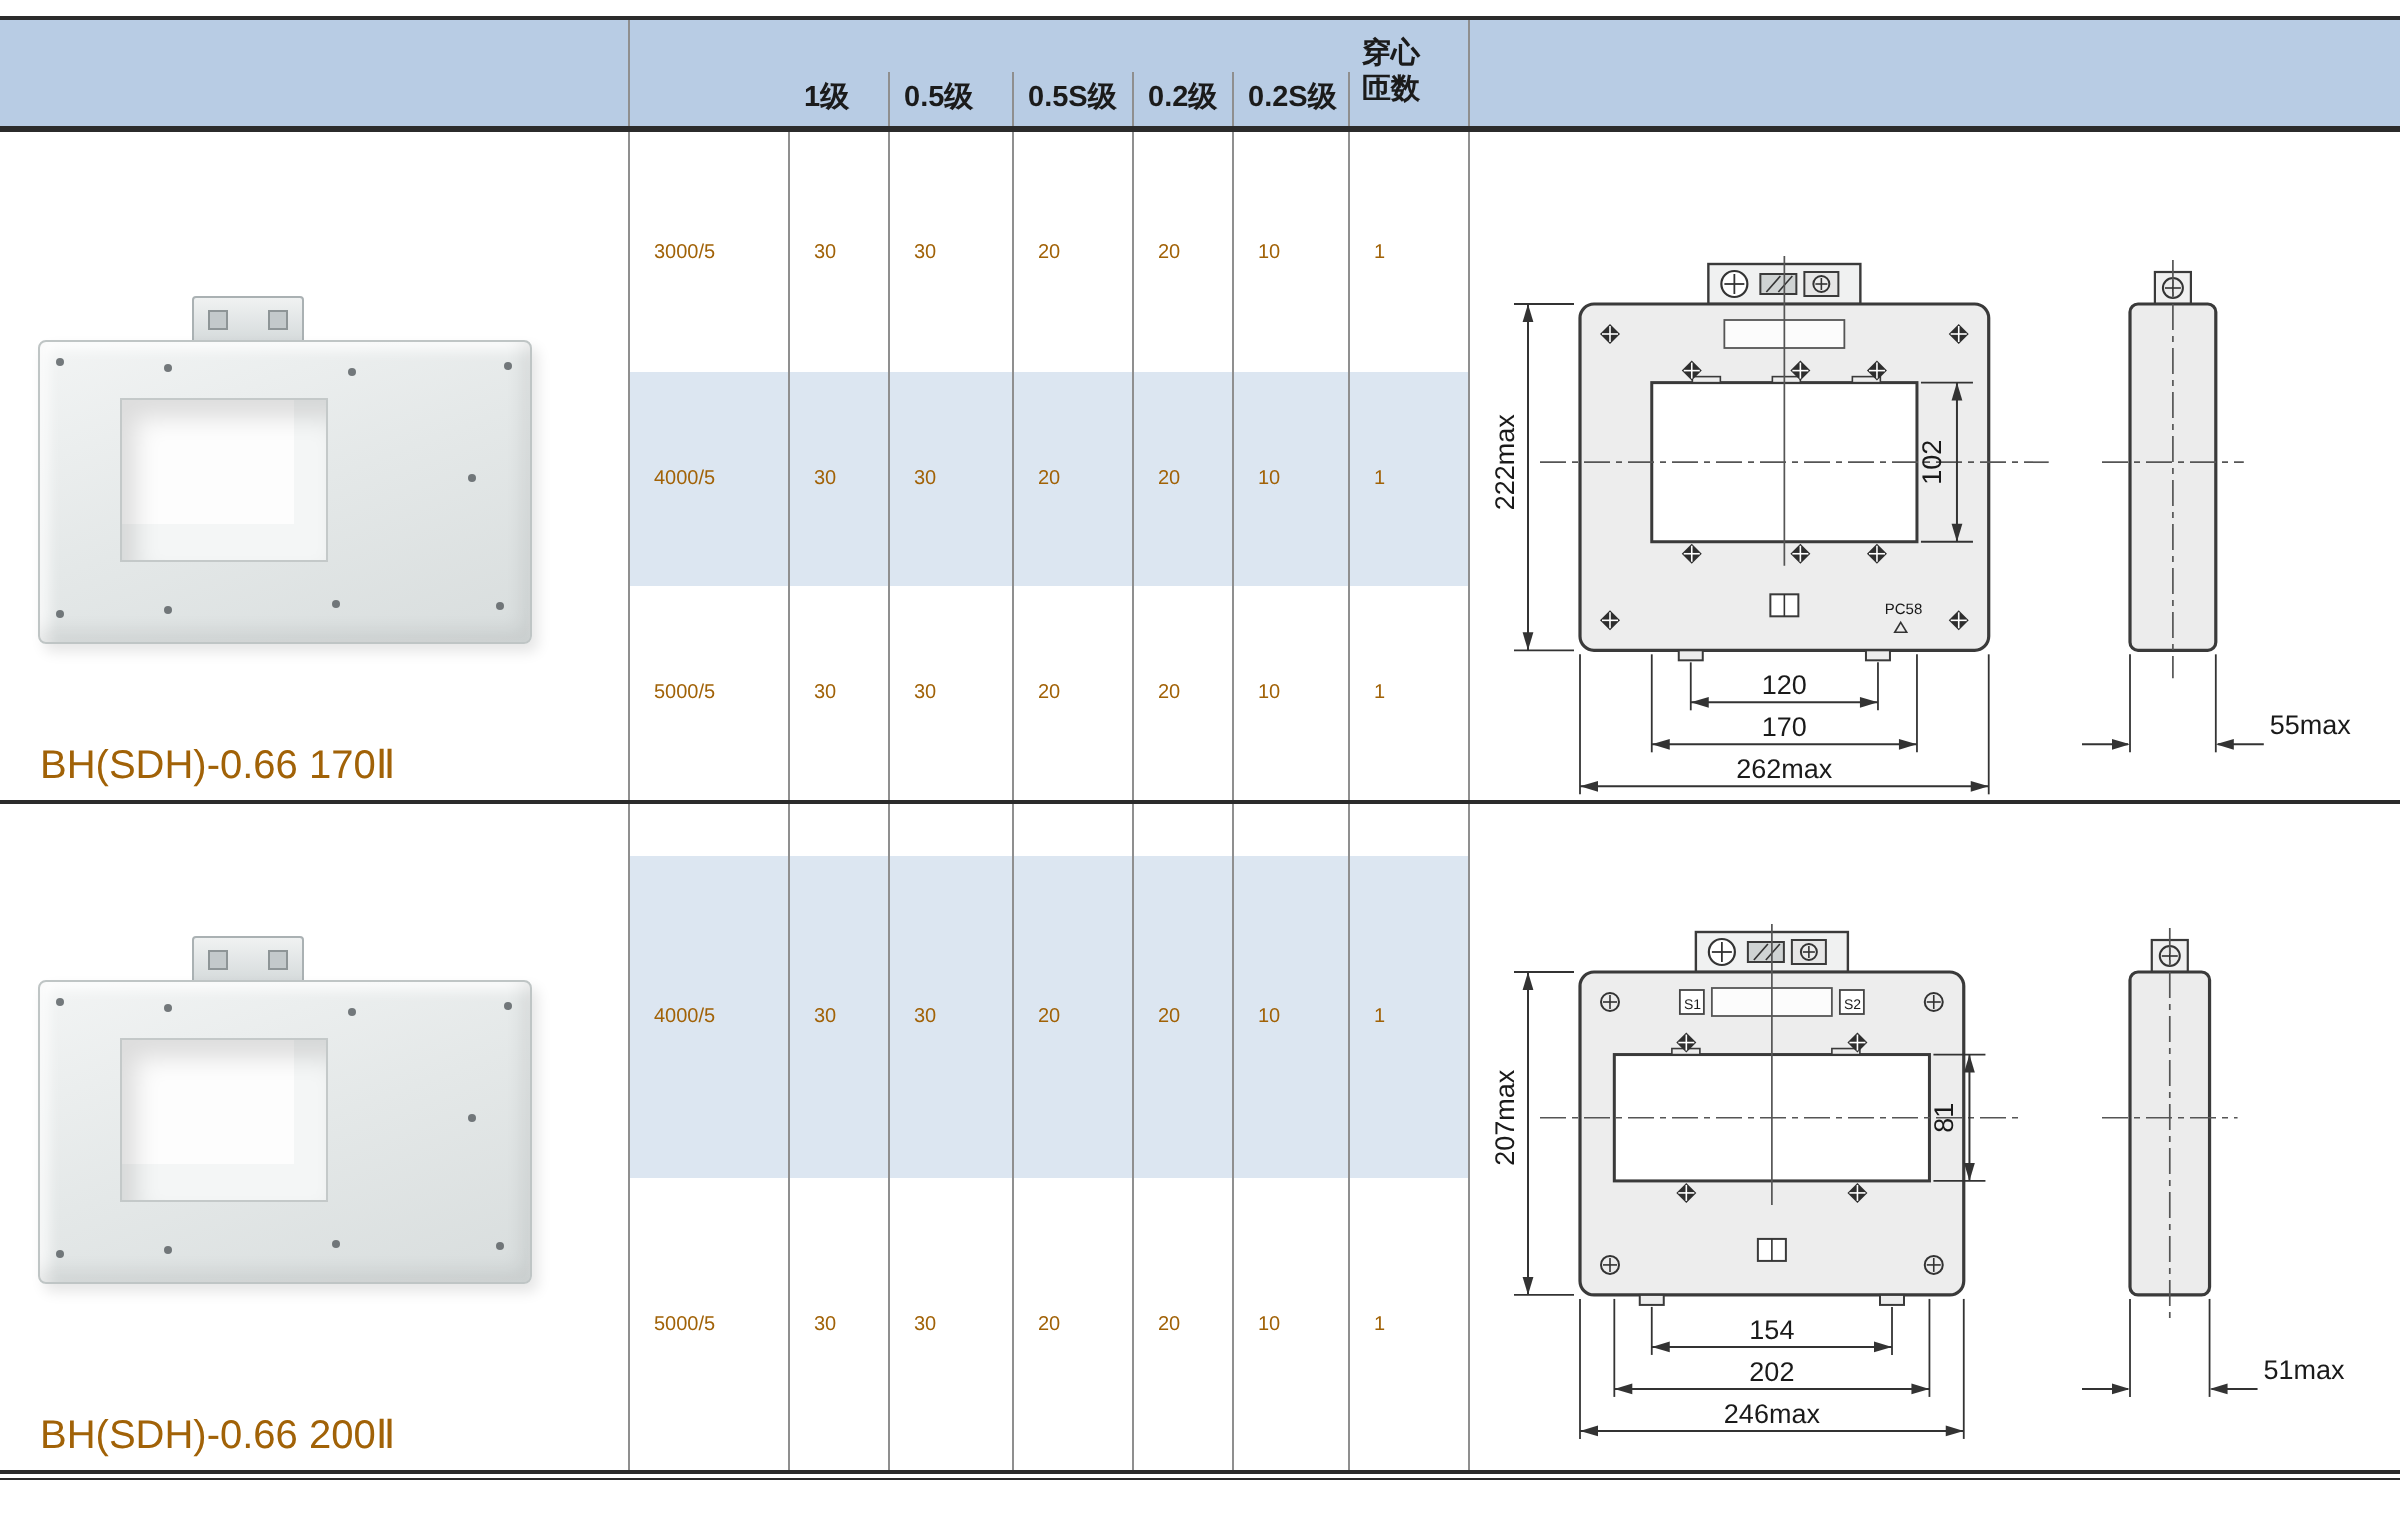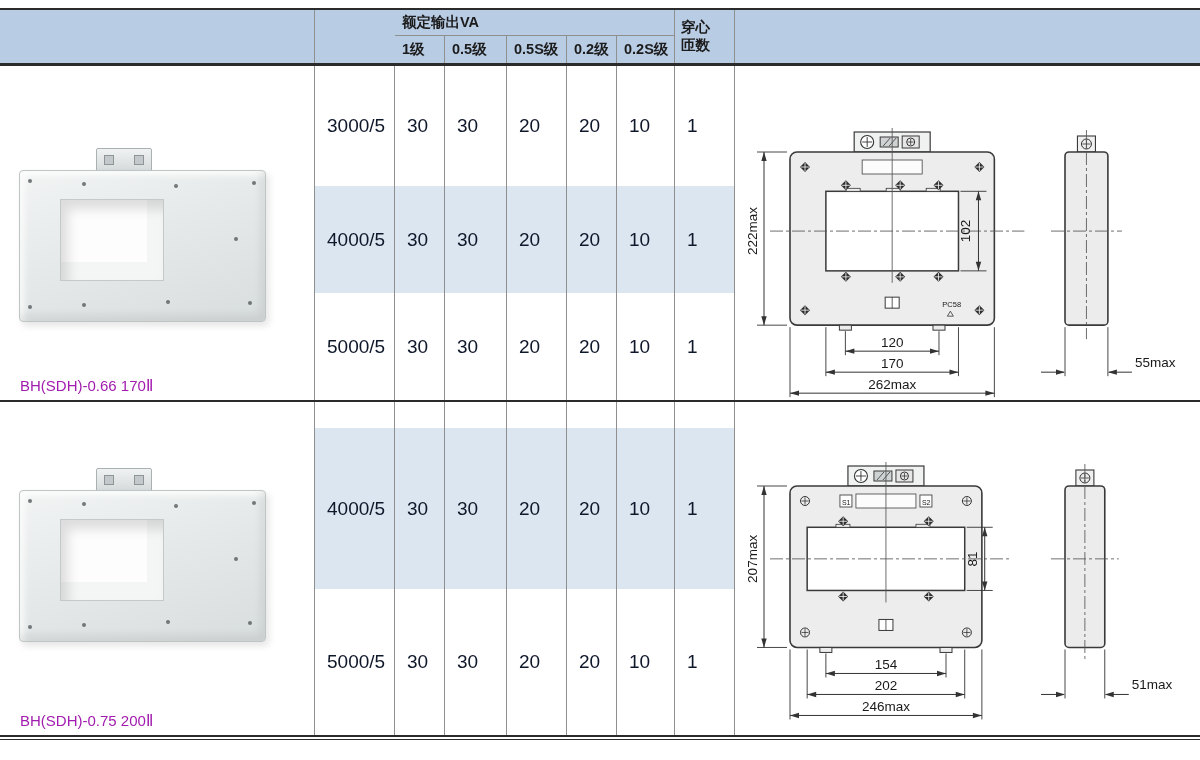--- a/index.html
+++ b/index.html
@@ -9,28 +9,28 @@
   .rule{position:absolute;left:0;width:1200px;background:#2b2b2b}
   .grid{position:absolute;left:0;width:1200px;display:grid;
         grid-template-columns:315px 80px 50px 62px 60px 50px 58px 60px 465px}
   .header{top:10px;height:53px;grid-template-rows:26px 27px;background:#b8cce4}
   .hcell{display:flex;align-items:center;font-weight:bold;font-size:14.5px;color:#1b1b1b;
          padding-left:7px;white-space:nowrap;line-height:1.2}
   .br{border-right:1px solid #8f8f8f}
   .bb{border-bottom:1px solid #8f8f8f}
   .sec1{top:66px;height:334px;grid-template-rows:120px 107px 107px}
   .sec2{top:402px;height:333px;grid-template-rows:26px 161px 146px}
-  .cell{display:flex;align-items:center;font-size:19px;color:#0f172a;padding-left:12px;white-space:nowrap}
+  .cell{display:flex;align-items:center;font-size:10px;color:#a16207;padding-left:12px;white-space:nowrap}
   .hl{background:#dce6f1}
   .photo-cell{position:relative}
   .draw-cell{position:relative;overflow:hidden}
   .dim-svg{position:absolute;left:0}
   #dw0{top:46px}
   #dw1{top:44px}
-  .model{position:absolute;left:20px;bottom:5px;font-size:15px;color:#a21caf;white-space:nowrap}
+  .model{position:absolute;left:20px;bottom:5px;font-size:20px;color:#a16207;white-space:nowrap}
   
   .ct-photo{position:absolute;left:18px;width:250px;height:198px}
   .ct-photo.p1{top:82px}
   .ct-photo.p2{top:66px}
   .ct-term{position:absolute;left:78px;top:0;width:56px;height:24px;
            background:linear-gradient(180deg,#f0f2f2,#d5dadb);border:1px solid #aab1b3;border-radius:2px}
   .ct-bolt{position:absolute;top:6px;width:10px;height:10px;background:#c3c9cb;border:1px solid #8e9597}
   .ct-bolt.l{left:7px}.ct-bolt.r{right:7px}
   .ct-body{position:absolute;left:1px;top:22px;width:247px;height:152px;
            background:linear-gradient(160deg,#f2f4f4,#e4e8e8 50%,#d8dddd);
@@ -43,21 +43,20 @@
 </style>
 </head>
 <body>
 
 <div class="page">
 
   <div class="rule" style="top:8px;height:2px"></div>
 
   <div class="grid header">
     <div class="hcell br" style="grid-column:1;grid-row:1/3"></div>
-    <div class="hcell br bb" style="grid-column:3/8;grid-row:1">额定输出VA</div>
     <div class="hcell br" style="grid-column:3;grid-row:2">1级</div>
     <div class="hcell br" style="grid-column:4;grid-row:2">0.5级</div>
     <div class="hcell br" style="grid-column:5;grid-row:2">0.5S级</div>
     <div class="hcell br" style="grid-column:6;grid-row:2">0.2级</div>
     <div class="hcell br" style="grid-column:7;grid-row:2">0.2S级</div>
     <div class="hcell br" style="grid-column:8;grid-row:1/3;padding-left:6px">
       <div>
           <div>穿心</div>
            <div>匝数</div>
         </div>
@@ -233,21 +232,21 @@
             <div class="scr" style="left:232px;top:10px"></div>
           <div class="scr" style="left:8px;top:134px"></div>
             <div class="scr" style="left:228px;top:130px"></div>
           <div class="scr" style="left:62px;top:11px"></div>
             <div class="scr" style="left:154px;top:13px"></div>
           <div class="scr" style="left:62px;top:132px"></div>
             <div class="scr" style="left:146px;top:129px"></div>
           <div class="scr" style="left:214px;top:66px"></div>
         </div>
       </div>
-      <div class="model">BH(SDH)-0.75 200Ⅱ</div>
+      <div class="model">BH(SDH)-0.66 200Ⅱ</div>
     </div>
 
     <div class="cell br" style="grid-column:2;grid-row:1"></div>
     <div class="cell br" style="grid-column:3;grid-row:1"></div>
     <div class="cell br" style="grid-column:4;grid-row:1"></div>
     <div class="cell br" style="grid-column:5;grid-row:1"></div>
     <div class="cell br" style="grid-column:6;grid-row:1"></div>
     <div class="cell br" style="grid-column:7;grid-row:1"></div>
     <div class="cell br" style="grid-column:8;grid-row:1"></div>
 

